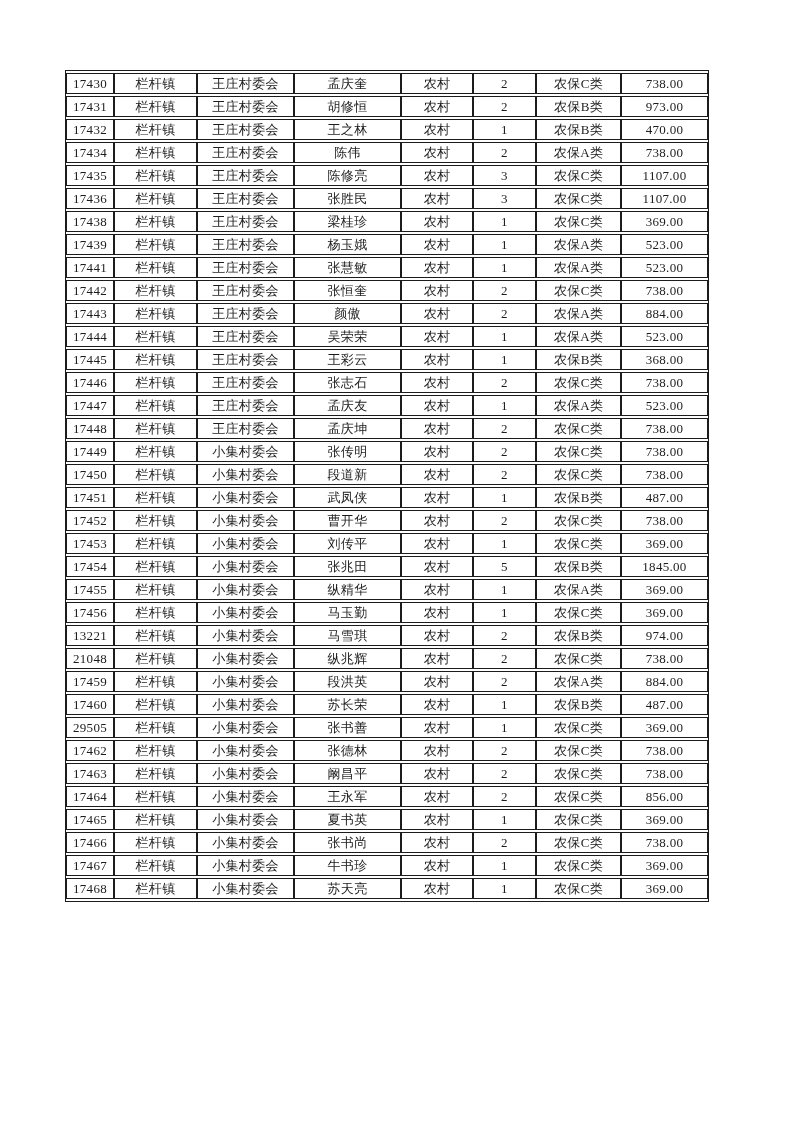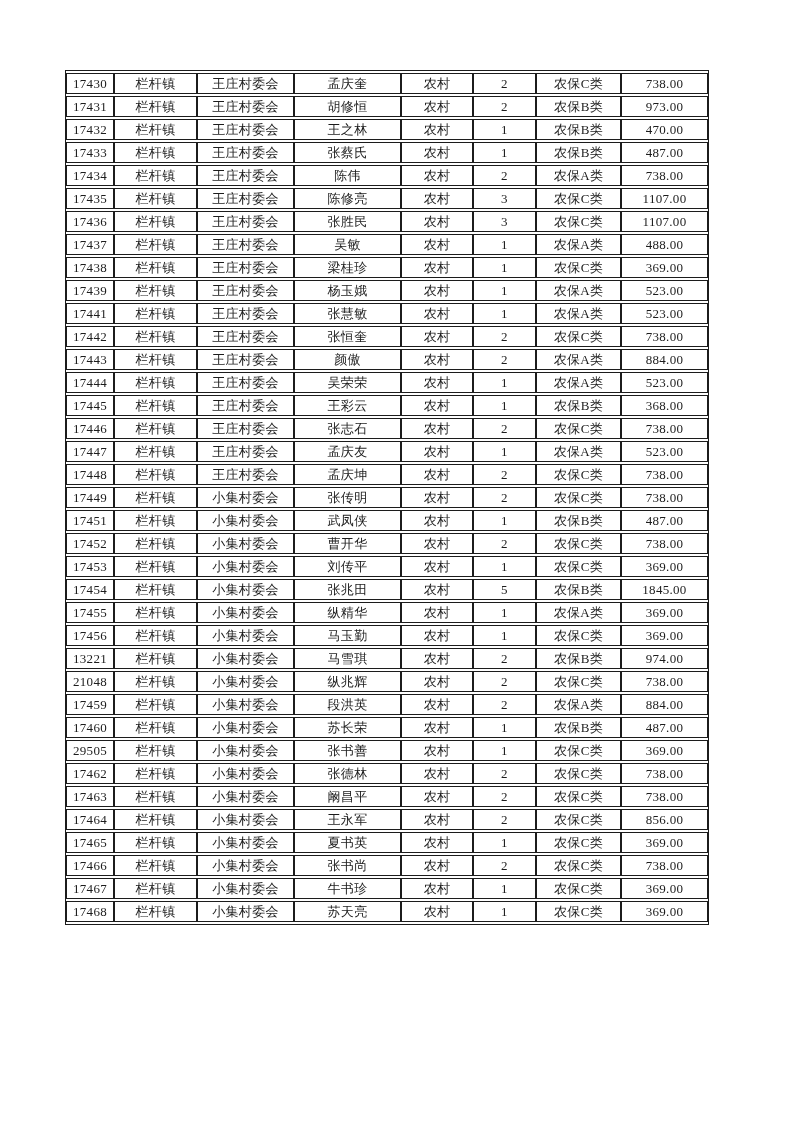--- a/index.html
+++ b/index.html
@@ -88,30 +88,20 @@
           <td>17432</td>
           <td>栏杆镇</td>
           <td>王庄村委会</td>
           <td>王之林</td>
           <td>农村</td>
           <td>1</td>
           <td>农保B类</td>
           <td>470.00</td>
         </tr>
         <tr>
-          <td>17433</td>
-          <td>栏杆镇</td>
-          <td>王庄村委会</td>
-          <td>张蔡氏</td>
-          <td>农村</td>
-          <td>1</td>
-          <td>农保B类</td>
-          <td>487.00</td>
-        </tr>
-        <tr>
           <td>17434</td>
           <td>栏杆镇</td>
           <td>王庄村委会</td>
           <td>陈伟</td>
           <td>农村</td>
           <td>2</td>
           <td>农保A类</td>
           <td>738.00</td>
         </tr>
         <tr>
@@ -128,30 +118,20 @@
           <td>17436</td>
           <td>栏杆镇</td>
           <td>王庄村委会</td>
           <td>张胜民</td>
           <td>农村</td>
           <td>3</td>
           <td>农保C类</td>
           <td>1107.00</td>
         </tr>
         <tr>
-          <td>17437</td>
-          <td>栏杆镇</td>
-          <td>王庄村委会</td>
-          <td>吴敏</td>
-          <td>农村</td>
-          <td>1</td>
-          <td>农保A类</td>
-          <td>488.00</td>
-        </tr>
-        <tr>
           <td>17438</td>
           <td>栏杆镇</td>
           <td>王庄村委会</td>
           <td>梁桂珍</td>
           <td>农村</td>
           <td>1</td>
           <td>农保C类</td>
           <td>369.00</td>
         </tr>
         <tr>
@@ -242,20 +222,30 @@
           <td>农村</td>
           <td>2</td>
           <td>农保C类</td>
           <td>738.00</td>
         </tr>
         <tr>
           <td>17449</td>
           <td>栏杆镇</td>
           <td>小集村委会</td>
           <td>张传明</td>
+          <td>农村</td>
+          <td>2</td>
+          <td>农保C类</td>
+          <td>738.00</td>
+        </tr>
+        <tr>
+          <td>17450</td>
+          <td>栏杆镇</td>
+          <td>小集村委会</td>
+          <td>段道新</td>
           <td>农村</td>
           <td>2</td>
           <td>农保C类</td>
           <td>738.00</td>
         </tr>
         <tr>
           <td>17451</td>
           <td>栏杆镇</td>
           <td>小集村委会</td>
           <td>武凤侠</td>

